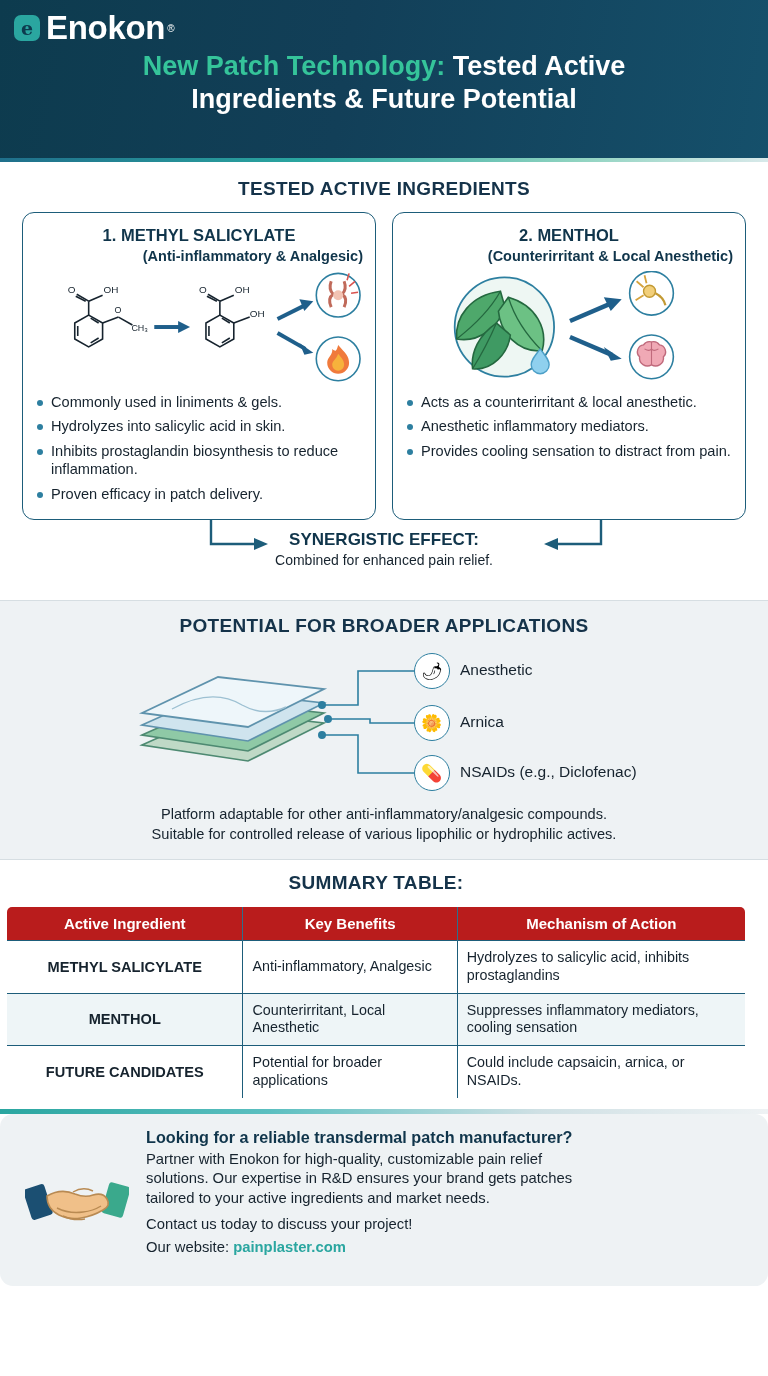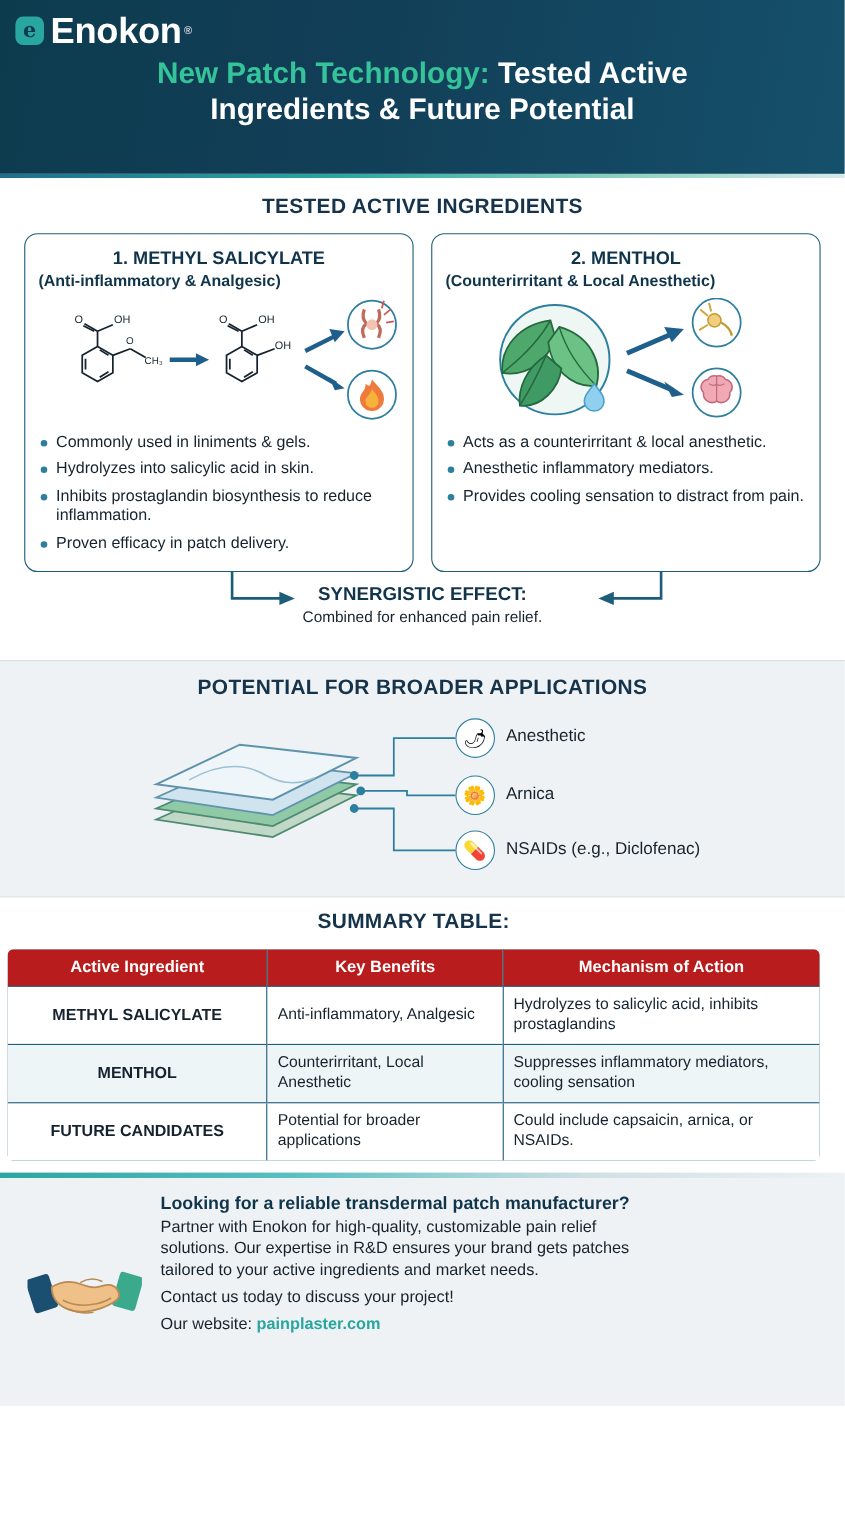--- a/index.html
+++ b/index.html
@@ -97,21 +97,21 @@
     position: relative;
   }
   .card-title {
     text-align: center;
     color: #10354b;
     font-size: 16.5px;
     font-weight: bold;
     line-height: 1.25;
   }
   .card-sub {
-    text-align: left;
+    text-align: right;
     color: #10354b;
     font-size: 14.5px;
     font-weight: bold;
     line-height: 1.25;
     margin-top: 1px;
   }
   .card-visual {
     height: 118px;
     margin: 6px 0 4px 0;
     position: relative;
@@ -234,21 +234,22 @@
   
   .footer-rule {
     height: 5px;
     background: linear-gradient(90deg, #2aa6a0 0%, #5bbfc0 35%, #cfe0e4 70%, #eef2f4 100%);
   }
   .footer {
     background: #eef2f4;
     padding: 14px 22px 16px 22px;
     display: flex;
     gap: 14px;
-    height: 207px;
+    height: 172px;
+    border-radius: 13px;
   }
   .footer-icon {
     width: 110px;
     flex: 0 0 110px;
     display: flex; align-items: center; justify-content: center;
   }
   .footer-text { flex: 1; }
   .footer-title {
     font-size: 16.2px; font-weight: bold; color: #10354b; margin-bottom: 3px;
   }
@@ -451,20 +452,24 @@
         <span>🌼</span>
       </div>
       <div class="app-label" style="left:438px; top:64px;">Arnica</div>
 
       <div class="app-chip" style="left:392px; top:106px;">
         <span>💊</span>
       </div>
       <div class="app-label" style="left:438px; top:114px;">NSAIDs (e.g., Diclofenac)</div>
     </div>
 
+    <div class="pot-note">
+      <div>Platform adaptable for other anti-inflammatory/analgesic compounds.</div>
+      <div>Suitable for controlled release of various lipophilic or hydrophilic actives.</div>
+    </div>
   </div>
 
   <div class="sec-table">
     <div class="sec-heading">SUMMARY TABLE:</div>
     <table class="summary">
       <thead>
         <tr>
           <th style="width:32%">Active Ingredient</th>
           <th style="width:29%">Key Benefits</th>
           <th style="width:39%">Mechanism of Action</th>

